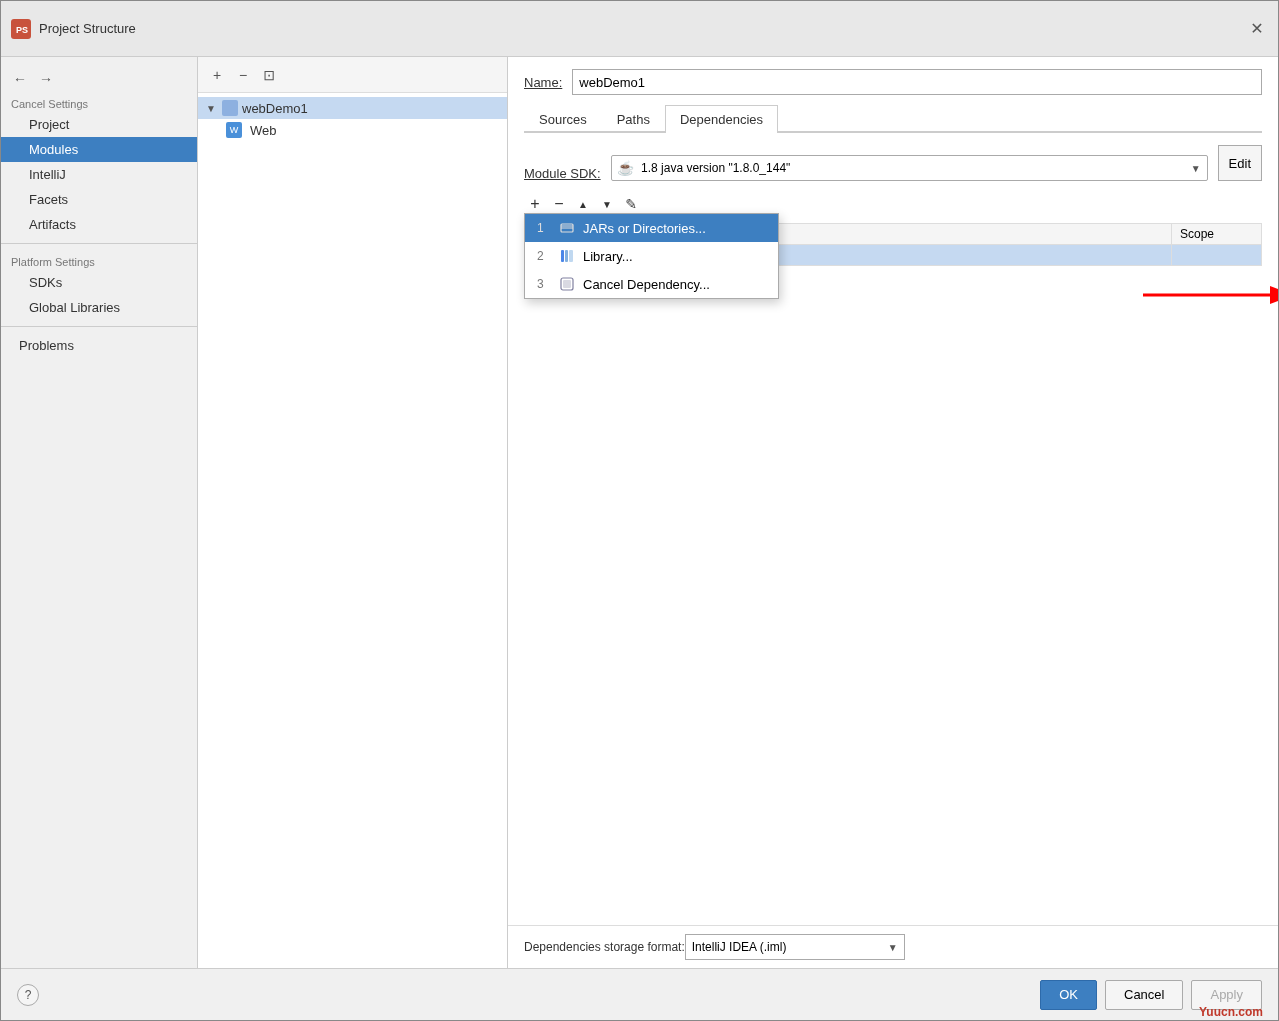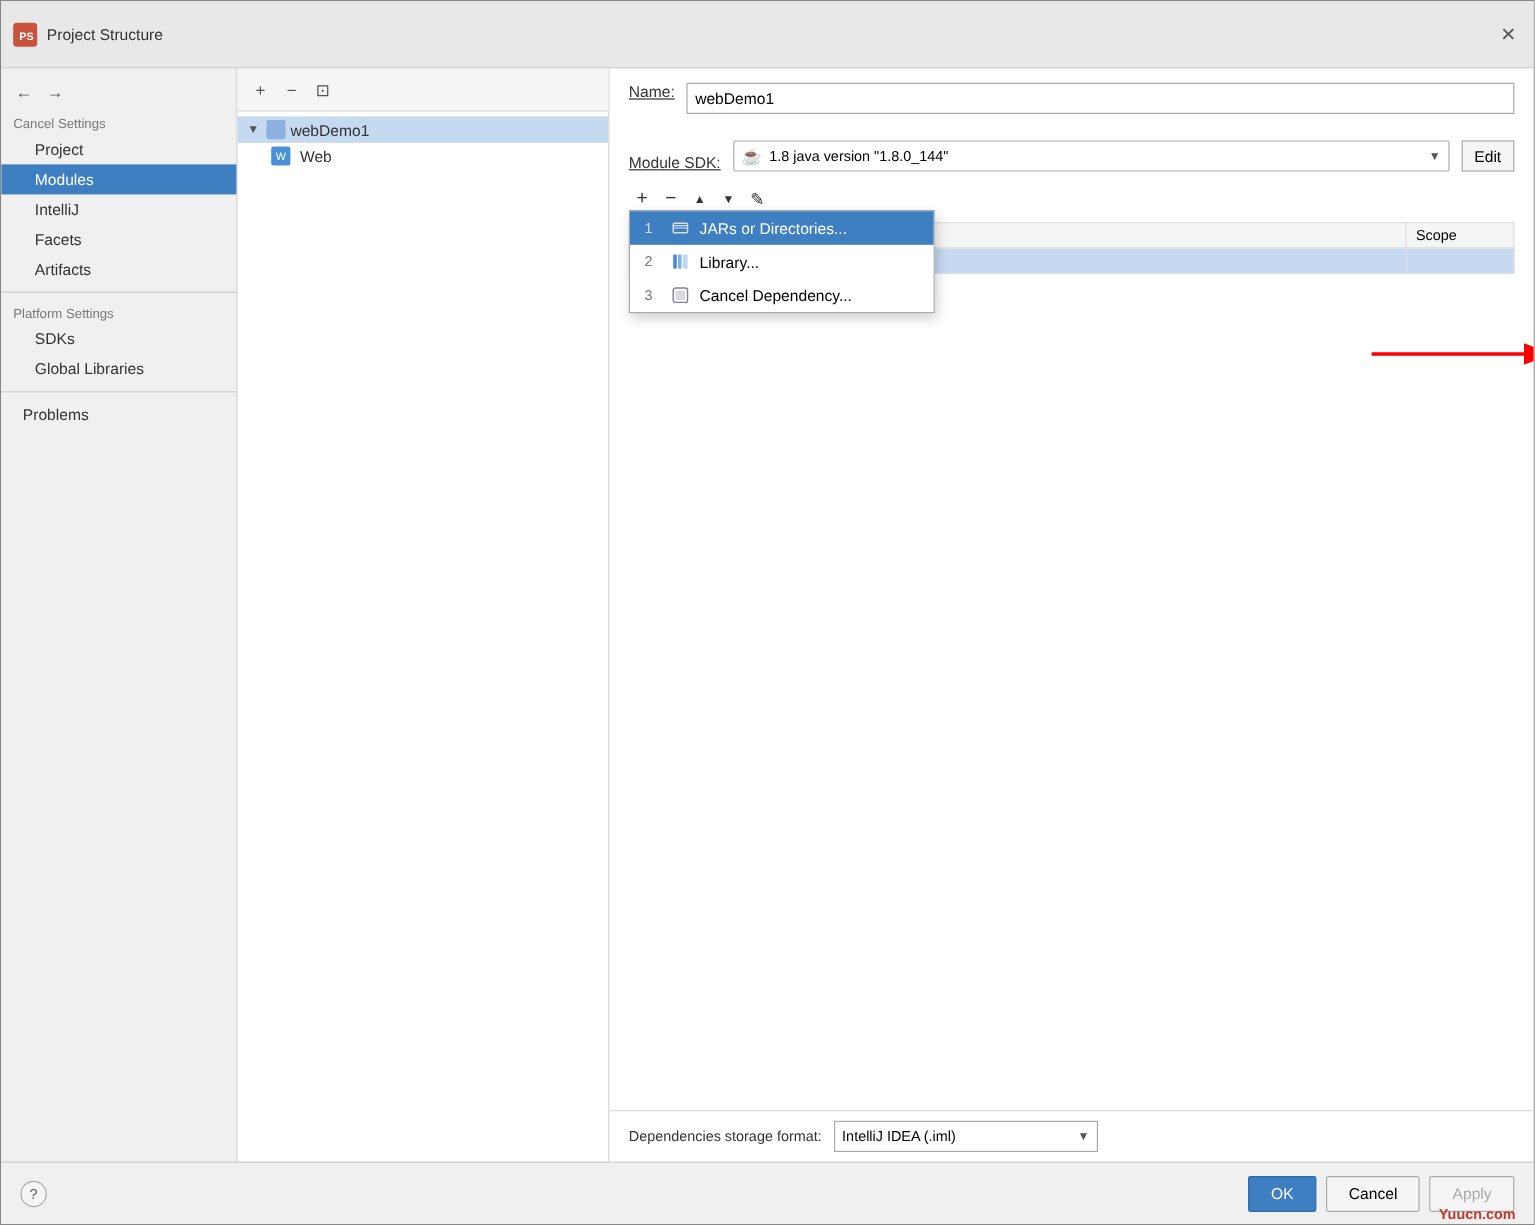--- a/index.html
+++ b/index.html
@@ -34,35 +34,35 @@
     .tree-content { flex: 1; padding: 4px 0; overflow: auto; }
     .tree-item { display: flex; align-items: center; gap: 4px; padding: 3px 8px; cursor: pointer; }
     .tree-item.selected { background: #c5d9f1; }
     .tree-arrow { font-size: 10px; color: #555; width: 12px; }
     .tree-folder-icon { width: 16px; height: 16px; background: #f5c842; border-radius: 2px; display: inline-block; }
     .tree-label { font-size: 13px; color: #333; }
 
     
     .detail-panel { flex: 1; background: white; display: flex; flex-direction: column; }
     .detail-header { padding: 12px 16px 0 16px; }
-    .name-row { display: flex; gap: 10px; margin-bottom: 10px; }
+    .name-row { display: flex; align-items: center; gap: 10px; margin-bottom: 10px; }
     .name-label { font-size: 13px; color: #333; text-decoration: underline; }
     .name-input { flex: 1; height: 26px; border: 1px solid #aaa; padding: 0 6px; font-size: 13px; }
 
     .tabs { display: flex; border-bottom: 2px solid #ccc; margin: 0 16px; }
     .tab { padding: 6px 14px; cursor: pointer; font-size: 13px; color: #333; border: 1px solid transparent; border-bottom: none; margin-bottom: -2px; }
     .tab.active { background: white; border-color: #ccc; border-bottom-color: white; font-weight: 500; color: #333; }
 
     .detail-body { flex: 1; padding: 12px 16px; overflow: auto; }
     .sdk-row { display: flex; align-items: flex-end; gap: 10px; margin-bottom: 12px; }
     .sdk-label { font-size: 13px; color: #333; text-decoration: underline; }
     .sdk-select { flex: 1; height: 26px; border: 1px solid #aaa; background: white; display: flex; align-items: center; justify-content: space-between; padding: 0 6px; cursor: pointer; font-size: 12px; }
     .sdk-select-text { display: flex; align-items: center; gap: 6px; }
     .dropdown-arrow { font-size: 10px; color: #555; }
-    .edit-btn { height: 26px; padding: 0 10px; border: 1px solid #aaa; background: #f5f5f5; cursor: pointer; font-size: 13px; }
+    .edit-btn { height: 36px; padding: 0 10px; border: 1px solid #aaa; background: #f5f5f5; cursor: pointer; font-size: 13px; }
 
     .deps-toolbar { display: flex; align-items: center; gap: 2px; margin-bottom: 8px; }
     .deps-btn { width: 22px; height: 22px; cursor: pointer; display: flex; align-items: center; justify-content: center; color: #333; font-size: 14px; border: none; background: transparent; border-radius: 2px; }
 
     .deps-table { width: 100%; border: 1px solid #ddd; border-collapse: collapse; position: relative; }
     .deps-table th { background: #f5f5f5; border: 1px solid #ddd; padding: 3px 8px; text-align: left; font-size: 12px; font-weight: 500; }
     .deps-table td { border: 1px solid #ddd; padding: 3px 8px; font-size: 12px; }
     .deps-table tr:nth-child(even) { background: #f9f9f9; }
     .deps-table tr.selected td { background: #c5d9f1; }
 
@@ -71,21 +71,21 @@
     .dropdown-item { display: flex; align-items: center; gap: 8px; padding: 6px 12px; cursor: pointer; font-size: 13px; }
     .dropdown-item.selected { background: #3d7fc1; color: white; }
     .dropdown-item .item-num { font-size: 12px; color: #777; min-width: 14px; }
     .dropdown-item.selected .item-num { color: #ddd; }
     .dropdown-item .item-icon { width: 16px; height: 16px; display: flex; align-items: center; justify-content: center; font-size: 12px; }
 
     
     .red-arrow { position: absolute; top: 225px; left: 760px; color: red; font-size: 28px; transform: scaleX(-1); z-index: 101; pointer-events: none; }
 
     
-    .detail-footer { padding: 8px 16px; border-top: 1px solid #ddd; display: flex; align-items: center; gap: 10px; }
+    .detail-footer { padding: 8px 16px; border-top: 1px solid #ddd; display: flex; align-items: center; }
     .footer-label { font-size: 12px; color: #333; }
     .footer-select { height: 26px; border: 1px solid #aaa; background: white; padding: 0 6px; display: flex; align-items: center; gap: 8px; cursor: pointer; font-size: 12px; min-width: 220px; }
 
     
     .bottom-bar { height: 52px; background: #f0f0f0; border-top: 1px solid #ccc; display: flex; align-items: center; justify-content: space-between; padding: 0 16px; }
     .bottom-left { display: flex; align-items: center; }
     .help-btn { width: 22px; height: 22px; border-radius: 50%; border: 1px solid #aaa; display: flex; align-items: center; justify-content: center; cursor: pointer; font-size: 12px; color: #555; background: #f5f5f5; }
     .bottom-right { display: flex; gap: 8px; padding-left: 20px; }
     .action-btn { height: 30px; padding: 0 18px; border: 1px solid #aaa; border-radius: 2px; cursor: pointer; font-size: 13px; background: #f5f5f5; }
     .action-btn.primary { background: #3d7fc1; color: white; border-color: #2d6aaa; }
@@ -165,20 +165,31 @@
           <span class="tree-label">Web</span>
         </div>
       </div>
     </div>
 
     <div class="detail-panel" style="position:relative;">
       <div class="detail-header">
         <div class="name-row">
           <span class="name-label">Name:</span>
           <input class="name-input" type="text" value="webDemo1" style="">
+        </div>
+      </div>
+      <div class="tabs">
+        <div class="tab">
+          <span>Sources</span>
+        </div>
+        <div class="tab">
+          <span>Paths</span>
+        </div>
+        <div class="tab active">
+          <span>Dependencies</span>
         </div>
       </div>
 
       <div class="detail-body">
         <div class="sdk-row">
           <span class="sdk-label">Module SDK:</span>
           <div class="sdk-select" style="min-width:300px; border:1px solid #aaa; border-radius:2px;">
             <div class="sdk-select-text">
               <span style="color:#c45;font-size:14px;">☕</span>
               <span>1.8  java version "1.8.0_144"</span>

